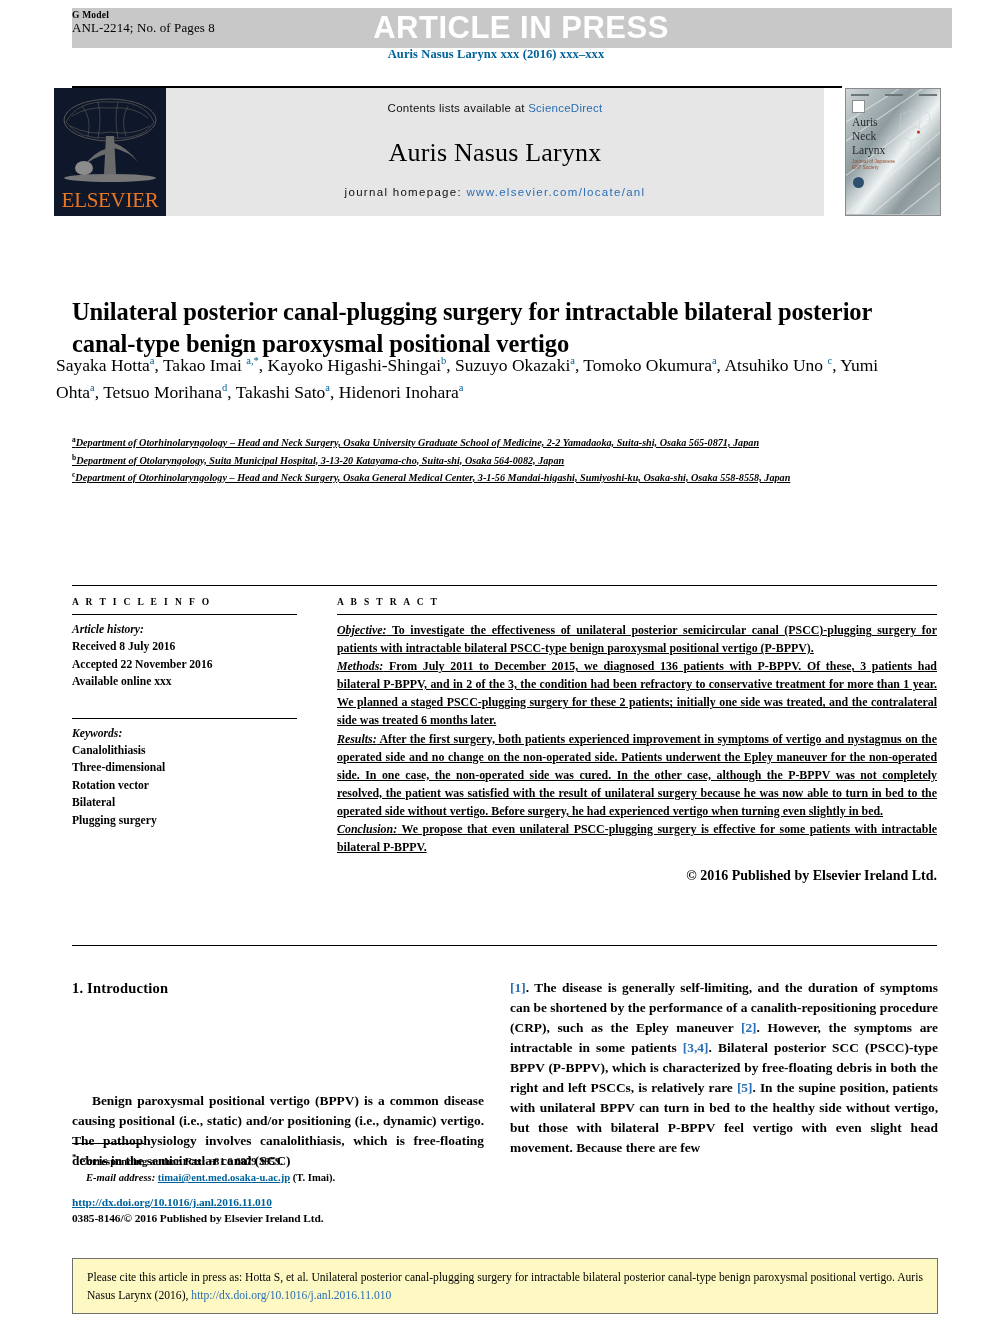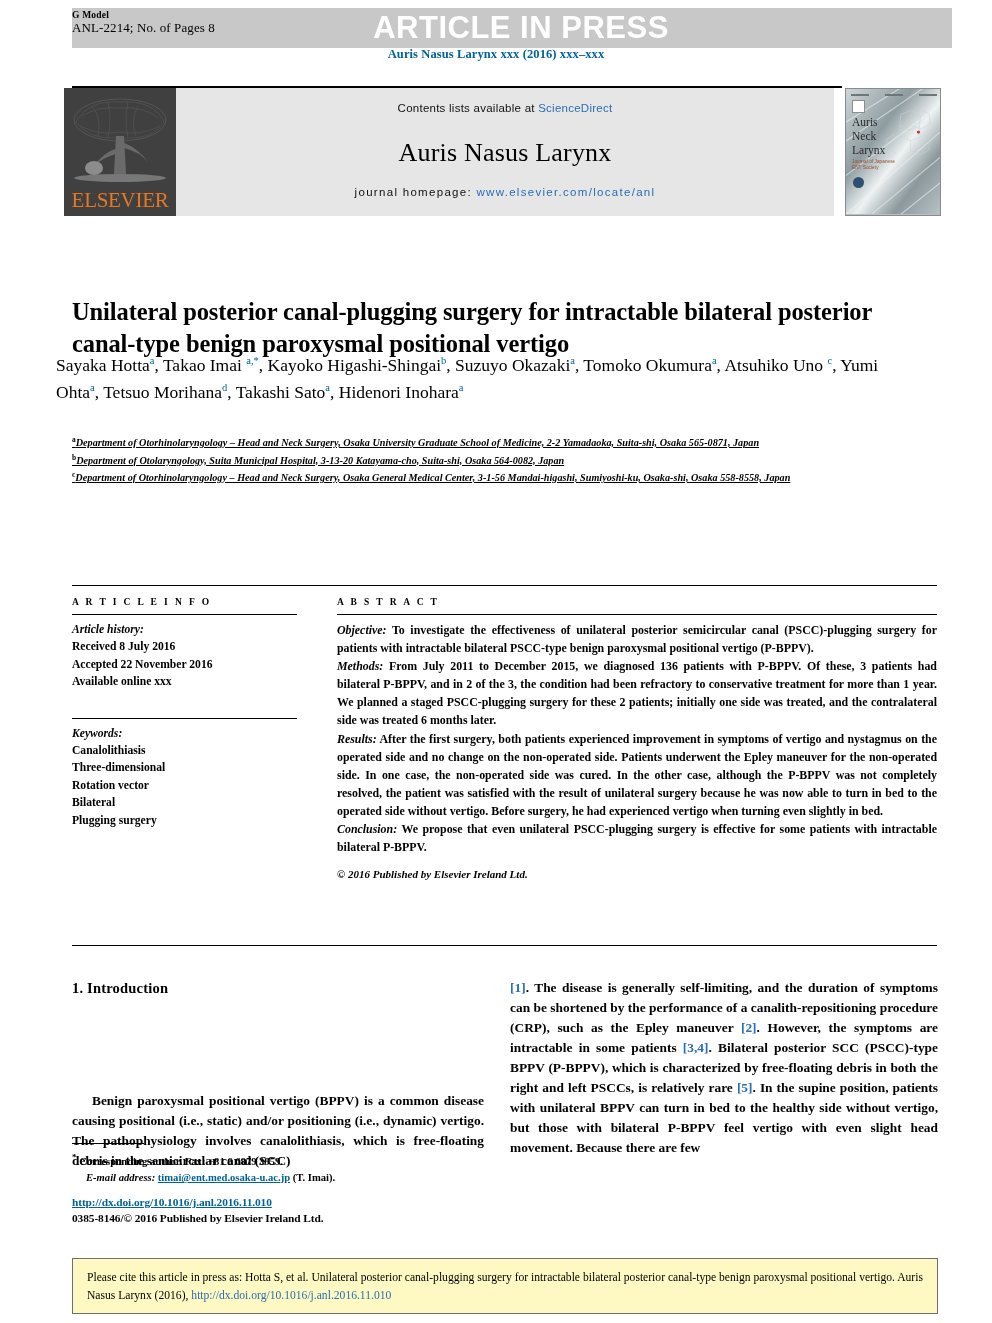--- a/index.html
+++ b/index.html
@@ -65,28 +65,28 @@
   }
 
   
   .masthead-rule-top {
     position: absolute;
     left: 72px; top: 86px; width: 770px;
     border-top: 2px solid #000;
   }
   .masthead {
     position: absolute;
-    left: 64px; top: 88px;
+    left: 54px; top: 88px;
     width: 770px; height: 128px;
   }
   .elsevier-box {
     position: absolute;
     left: 0; top: 0;
     width: 112px; height: 128px;
-    background: #404040;
+    background: #0f172a;
     z-index: 3;
   }
   .els-tree { position: absolute; left: 4px; top: 4px; width: 104px; height: 96px; }
   .els-word {
     position: absolute;
     left: 0; top: 100px;
     width: 112px;
     text-align: center;
     font-family: "Liberation Serif", serif;
     font-size: 21px;
@@ -252,29 +252,30 @@
     position: absolute;
     left: 337px; top: 597px; width: 600px;
   }
   .abs-body {
     font-family: "Liberation Serif", serif;
     font-weight: bold;
     font-size: 11.9px;
     line-height: 1.52;
     text-align: justify;
     color: #000;
+    text-decoration: underline;
   }
   .abs-body p { margin: 0; }
   .abs-body i { font-weight: bold; }
   .copyright {
     margin-top: 12px;
-    font-family: "Liberation Serif", serif;
-    font-weight: bold;
-    font-size: 11px;
-    font-style: italic;
+    text-align: right;
+    font-family: "Liberation Serif", serif;
+    font-weight: bold;
+    font-size: 14px;
   }
 
   
   .body-rule {
     position: absolute;
     left: 72px; top: 945px; width: 865px;
     border-top: 1px solid #000;
   }
   .intro-head {
     position: absolute;

